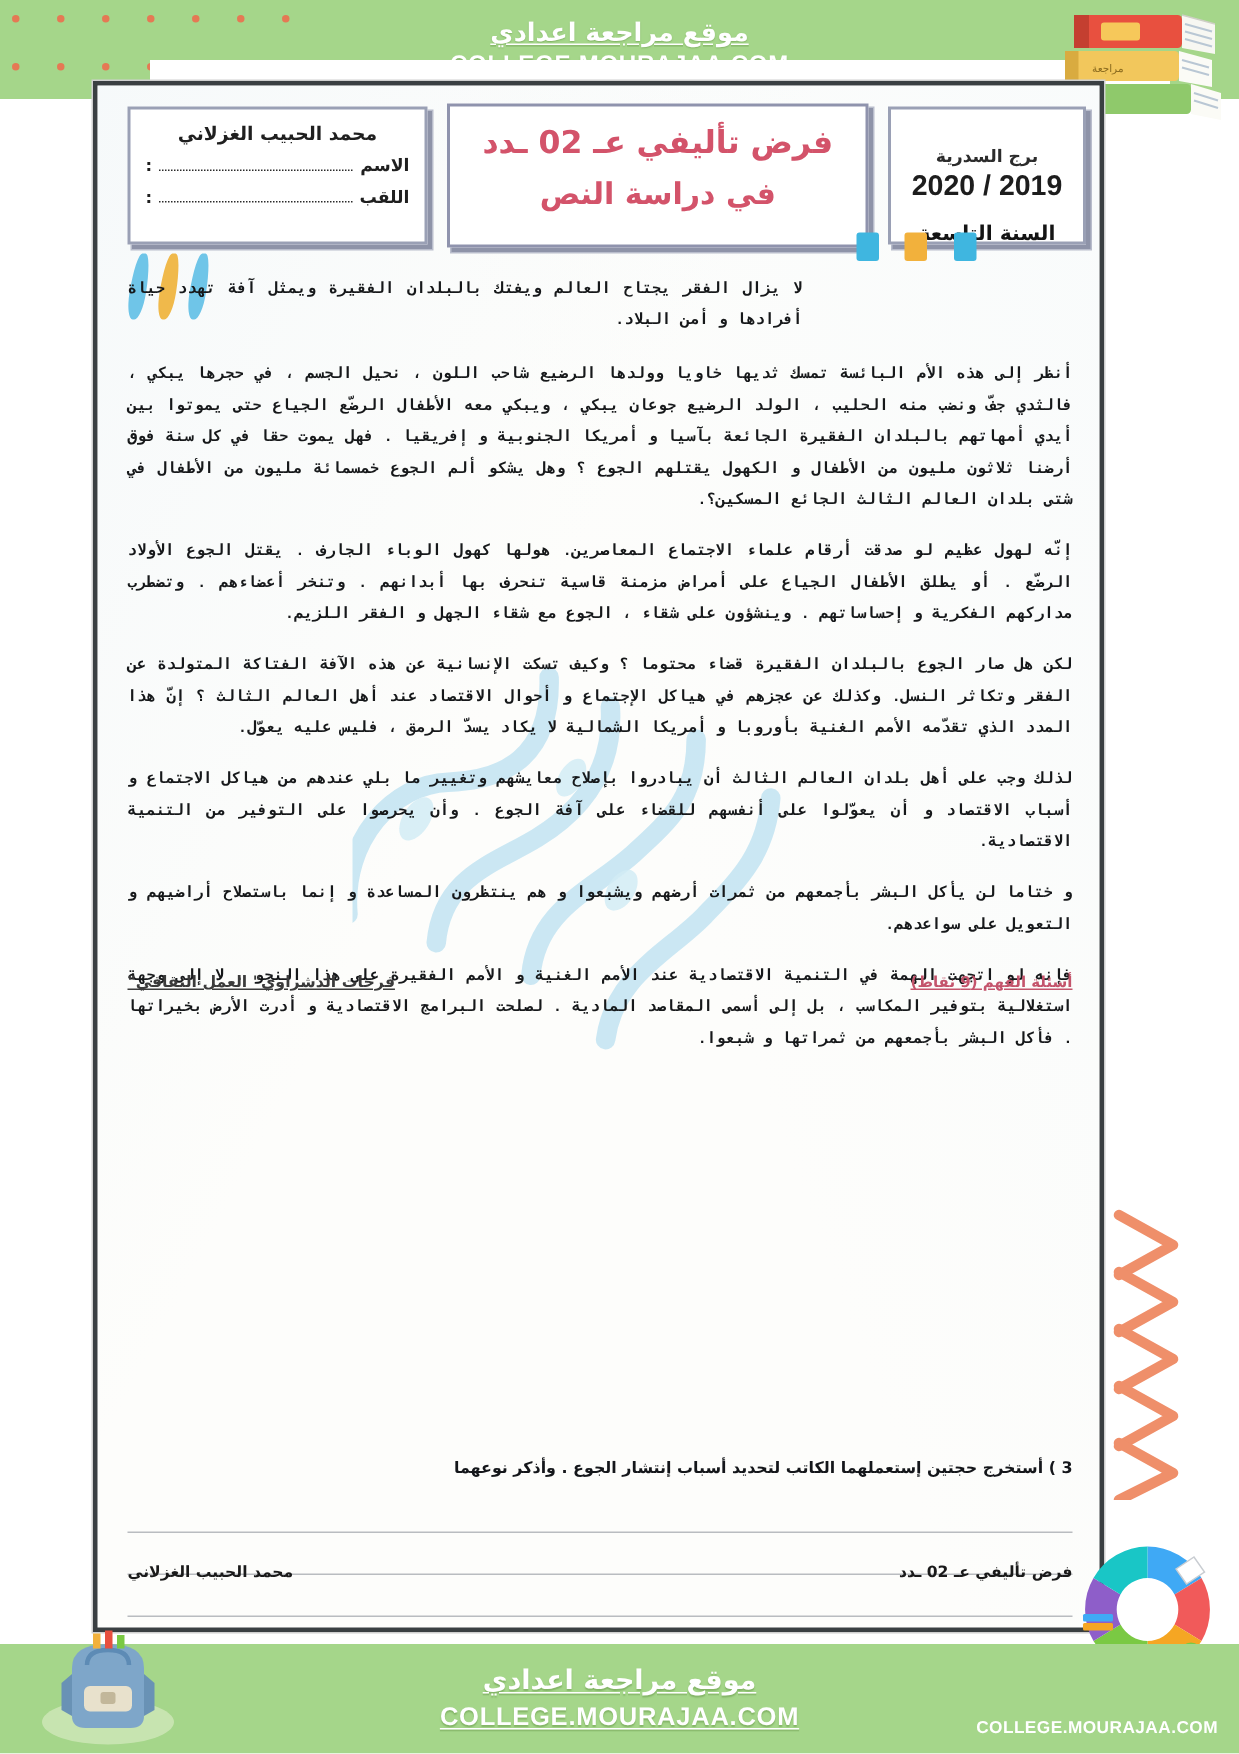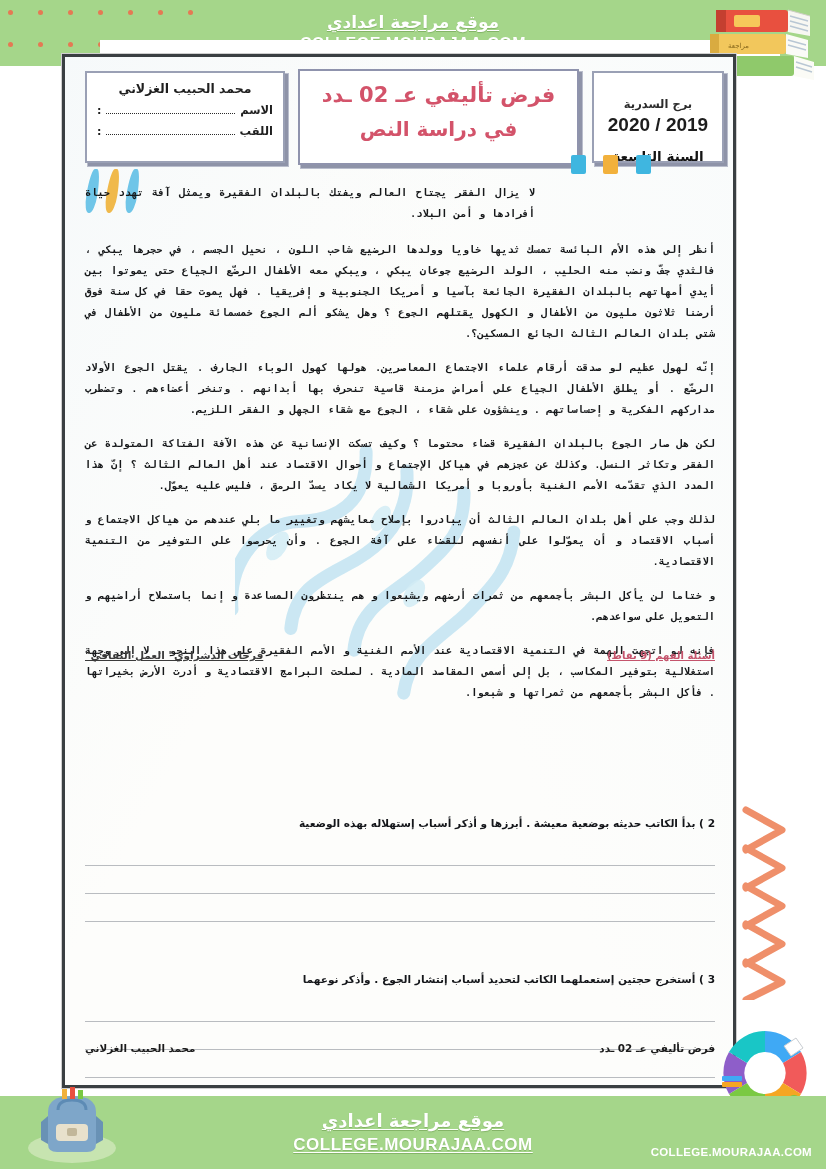--- a/index.html
+++ b/index.html
@@ -279,26 +279,20 @@
         <p class="para">و ختاما لن يأكل البشر بأجمعهم من ثمرات أرضهم ويشبعوا و هم ينتظرون المساعدة و إنما باستصلاح أراضيهم و التعويل على سواعدهم.</p>
         <p class="para">فإنه لو اتجهت الهمة في التنمية الاقتصادية عند الأمم الغنية و الأمم الفقيرة على هذا النحو . لا إلى وجهة استغلالية بتوفير المكاسب ، بل إلى أسمى المقاصد المادية . لصلحت البرامج الاقتصادية و أدرت الأرض بخيراتها . فأكل البشر بأجمعهم من ثمراتها و شبعوا.</p>
       </div>
 
       <div class="qhead">
         <span class="right">أسئلة الفهم (9 نقاط)</span>
         <span class="left">فرحات الدشراوي" العمل الثقافي"</span>
       </div>
 
 
-      <div class="qblock q2">
-        <div class="qtext">2 ) بدأ الكاتب حديثه بوضعية معيشة . أبرزها و أذكر أسباب إستهلاله بهذه الوضعية</div>
-        <div class="ansline"></div>
-        <div class="ansline"></div>
-        <div class="ansline"></div>
-      </div>
 
       <div class="qblock q3">
         <div class="qtext">3 ) أستخرج حجتين إستعملهما الكاتب لتحديد أسباب إنتشار الجوع . وأذكر نوعهما</div>
         <div class="ansline"></div>
         <div class="ansline"></div>
         <div class="ansline"></div>
       </div>
 
       <div class="docfoot">
         <span>فرض تأليفي عـ 02 ـدد</span>

